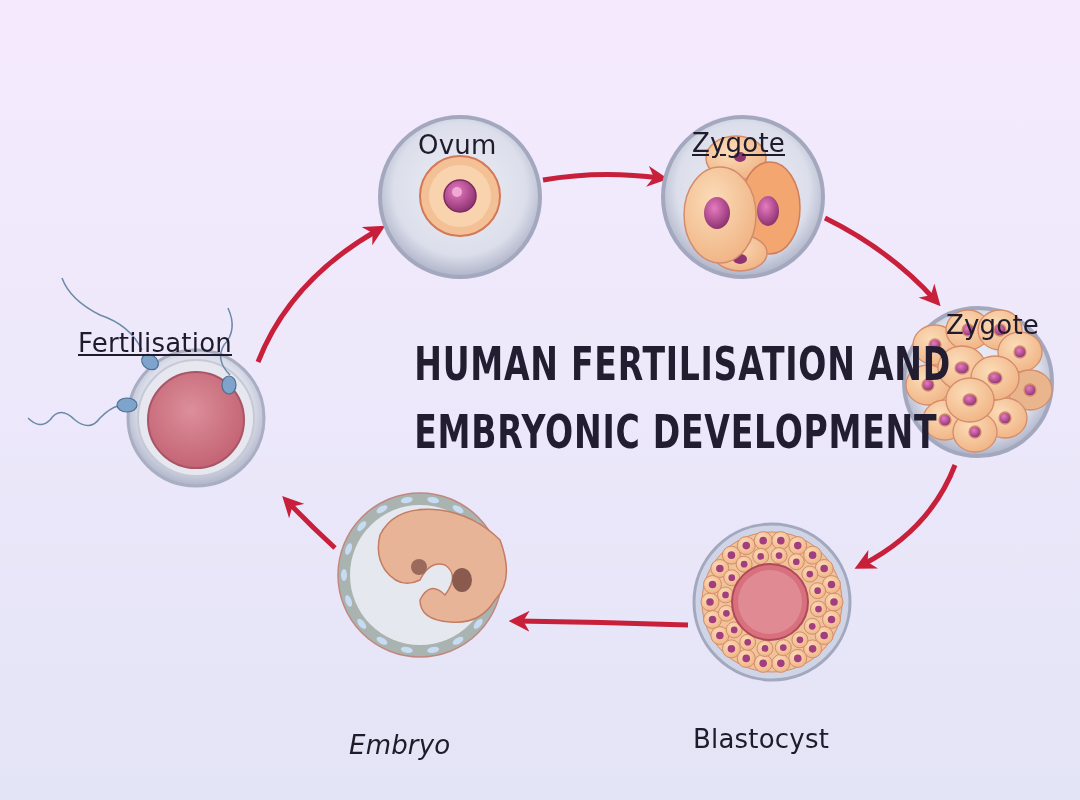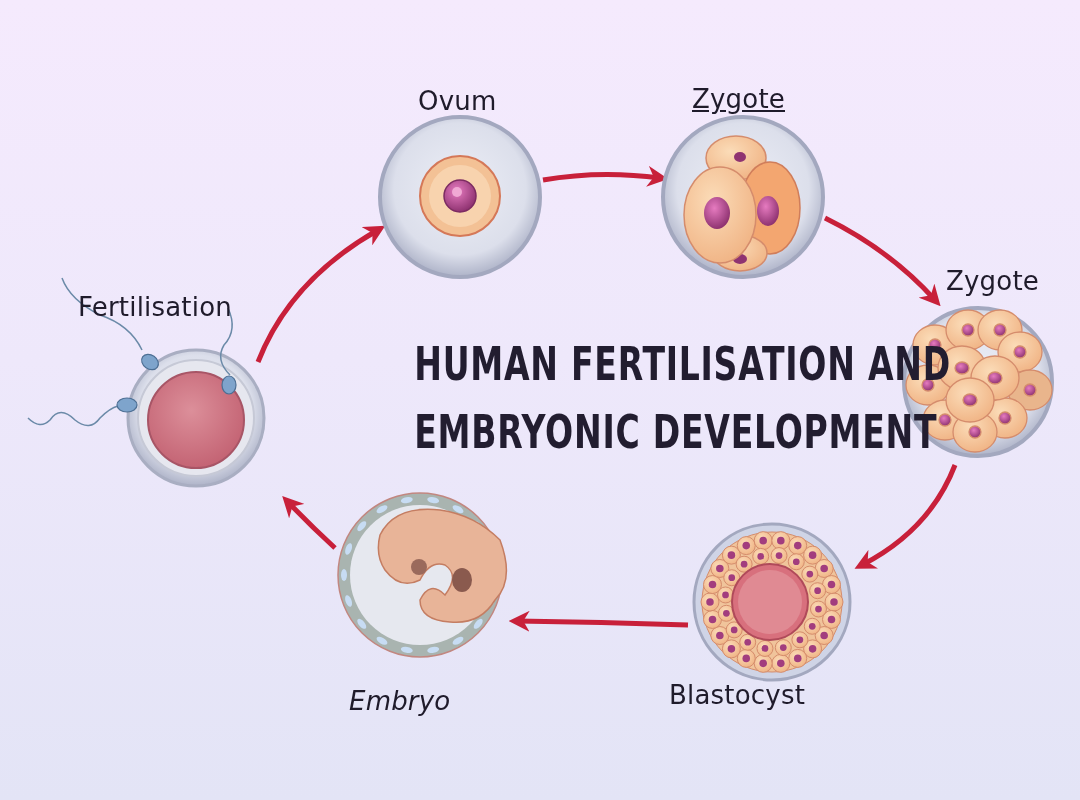--- a/index.html
+++ b/index.html
@@ -3,21 +3,21 @@
   <meta charset="utf-8">
   <style>
     html, body { margin:0; padding:0; }
     body {
       width:1080px; height:800px; overflow:hidden; position:relative;
       background: linear-gradient(180deg, #f5eafd 0%, #eee8fb 45%, #e3e4f6 100%);
       font-family: "DejaVu Sans", sans-serif;
     }
     .label {
       position:absolute; color:#1f1b2b; font-size:26px; font-family:"DejaVu Sans", sans-serif;
-      letter-spacing:0.2px; white-space:nowrap;
+      letter-spacing:0.2px; white-space:nowrap;margin-top:44px;
     }
     .title {
       position:absolute; left:340px; top:330px; width:530px; text-align:center;
       color:#221d30; font-family:"DejaVu Sans", sans-serif; font-weight:bold;
       font-size:46px; line-height:68px; letter-spacing:1px;
       transform: scaleX(0.72); transform-origin:center top;
     }
     .title div { white-space:nowrap; }
     svg.scene { position:absolute; left:0; top:0; }
   </style>
@@ -242,18 +242,18 @@
     <ellipse cx="419" cy="567" rx="8" ry="8" fill="#9a6a5c"></ellipse>
     <ellipse cx="462" cy="580" rx="10" ry="12" fill="#8a5a4e"></ellipse>
   </g>
 </svg>
 
 <div class="title">
   <div>HUMAN FERTILISATION AND</div>
   <div>EMBRYONIC DEVELOPMENT</div>
 </div>
 
-<div class="label" style="left:78px; top:292px;">Fertilisation</div>
+<div class="label" style="left:78px; top:284px;text-decoration:underline;">Fertilisation</div>
 <div class="label" style="left:418px; top:86px;">Ovum</div>
 <div class="label" style="left:692px; top:84px;text-decoration:underline;">Zygote</div>
 <div class="label" style="left:946px; top:266px;">Zygote</div>
-<div class="label" style="left:669px; top:680px;">Blastocyst</div>
+<div class="label" style="left:693px; top:680px;">Blastocyst</div>
 <div class="label" style="left:349px; top:686px;font-style:italic;">Embryo</div>
 
 </body></html>

